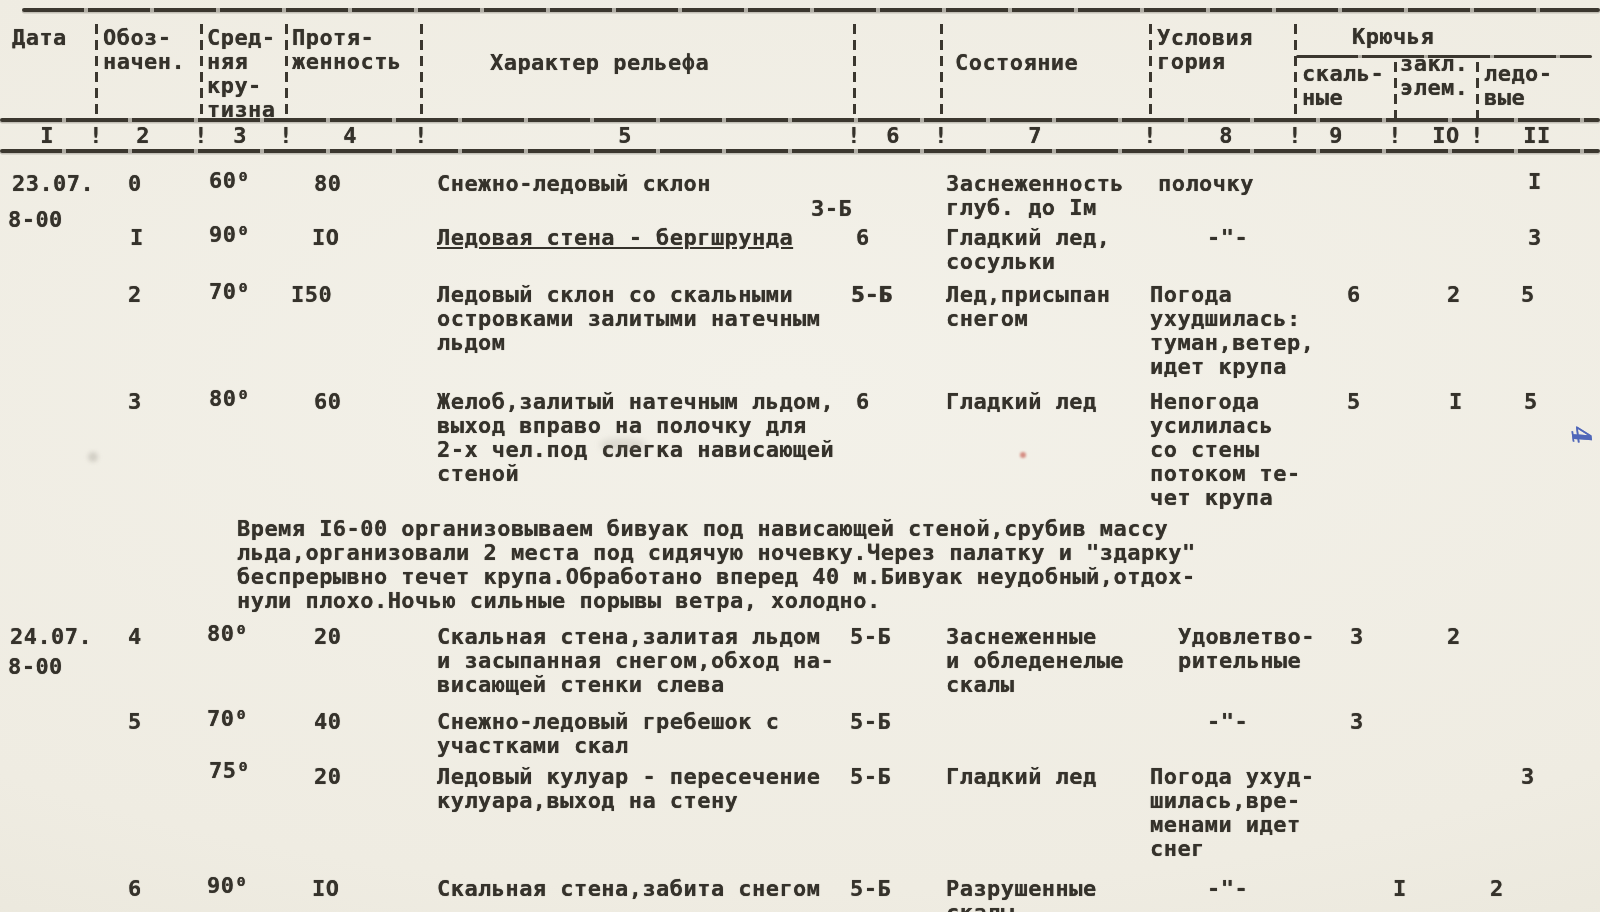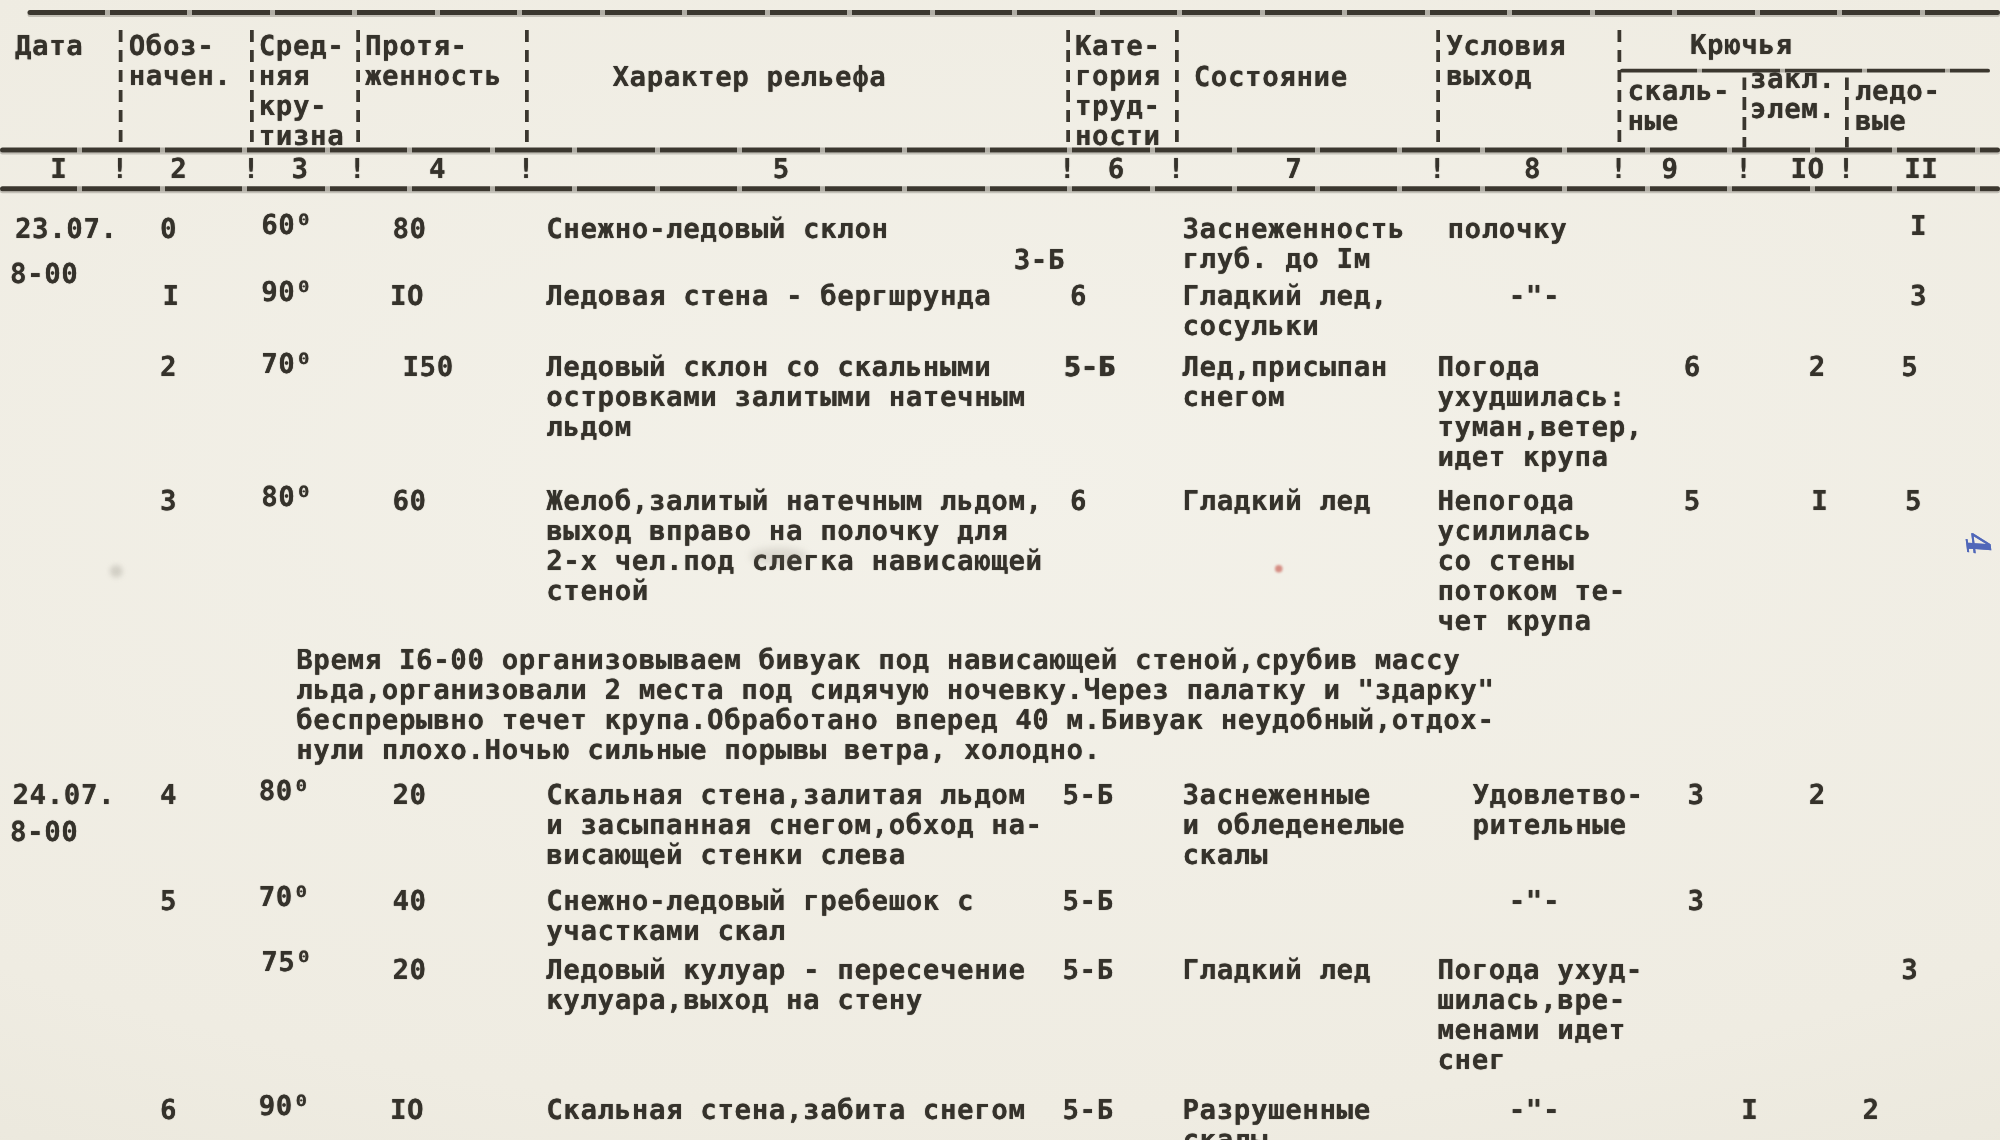--- a/index.html
+++ b/index.html
@@ -65,27 +65,23 @@
   <div class="c" style="left:12px;top:26px;">Дата</div>
   <div class="c" style="left:103px;top:26px;">Обоз-
 начен.</div>
   <div class="c" style="left:207px;top:26px;">Сред-
 няя
 кру-
 тизна</div>
   <div class="c" style="left:292px;top:26px;">Протя-
 женность</div>
   <div class="c" style="left:490px;top:51px;">Характер рельефа</div>
-  <div class="c" style="left:860px;top:26px;">Кате-
-гория
-труд-
-ности</div>
   <div class="c" style="left:955px;top:51px;">Состояние</div>
   <div class="c" style="left:1157px;top:26px;">Условия
-выход</div>
+гория</div>
   <div class="c" style="left:1352px;top:25px;">Крючья</div>
   <div class="c" style="left:1302px;top:62px;">скаль-
 ные</div>
   <div class="c" style="left:1400px;top:52px;">закл.
 элем.</div>
   <div class="c" style="left:1484px;top:62px;">ледо-
 вые</div>
 
   <div class="c num" style="left:47px;top:124px;">I</div>
   <div class="c num" style="left:143px;top:124px;">2</div>
@@ -118,30 +114,30 @@
   <div class="c" style="left:437px;top:172px;">Снежно-ледовый склон</div>
   <div class="c" style="left:811px;top:172px;margin-top:25px;">3-Б</div>
   <div class="c" style="left:946px;top:172px;">Заснеженность
 глуб. до Iм</div>
   <div class="c" style="left:1158px;top:172px;">полочку</div>
   <div class="c" style="left:1528px;top:170px;">I</div>
 
   <div class="c" style="left:130px;top:226px;">I</div>
   <div class="c" style="left:209px;top:223px;">90⁰</div>
   <div class="c" style="left:312px;top:226px;">IO</div>
-  <div class="c" style="left:437px;top:226px;">Ледовая стена - бергшрунда</div>
+  <div class="c" style="left:437px;top:226px;text-decoration:underline;">Ледовая стена - бергшрунда</div>
   <div class="c" style="left:856px;top:226px;">6</div>
   <div class="c" style="left:946px;top:226px;">Гладкий лед,
 сосульки</div>
   <div class="c" style="left:1207px;top:226px;">-"-</div>
   <div class="c" style="left:1528px;top:226px;">3</div>
 
   <div class="c" style="left:128px;top:283px;">2</div>
   <div class="c" style="left:209px;top:280px;">70⁰</div>
-  <div class="c" style="left:322px;top:283px;">I50</div>
+  <div class="c" style="left:291px;top:283px;">I50</div>
   <div class="c" style="left:437px;top:283px;">Ледовый склон со скальными
 островками залитыми натечным
 льдом</div>
   <div class="c overstruck" style="left:851px;top:283px;">5-Б</div>
   <div class="c" style="left:946px;top:283px;">Лед,присыпан
 снегом</div>
   <div class="c" style="left:1150px;top:283px;">Погода
 ухудшилась:
 туман,ветер,
 идет крупа</div>

